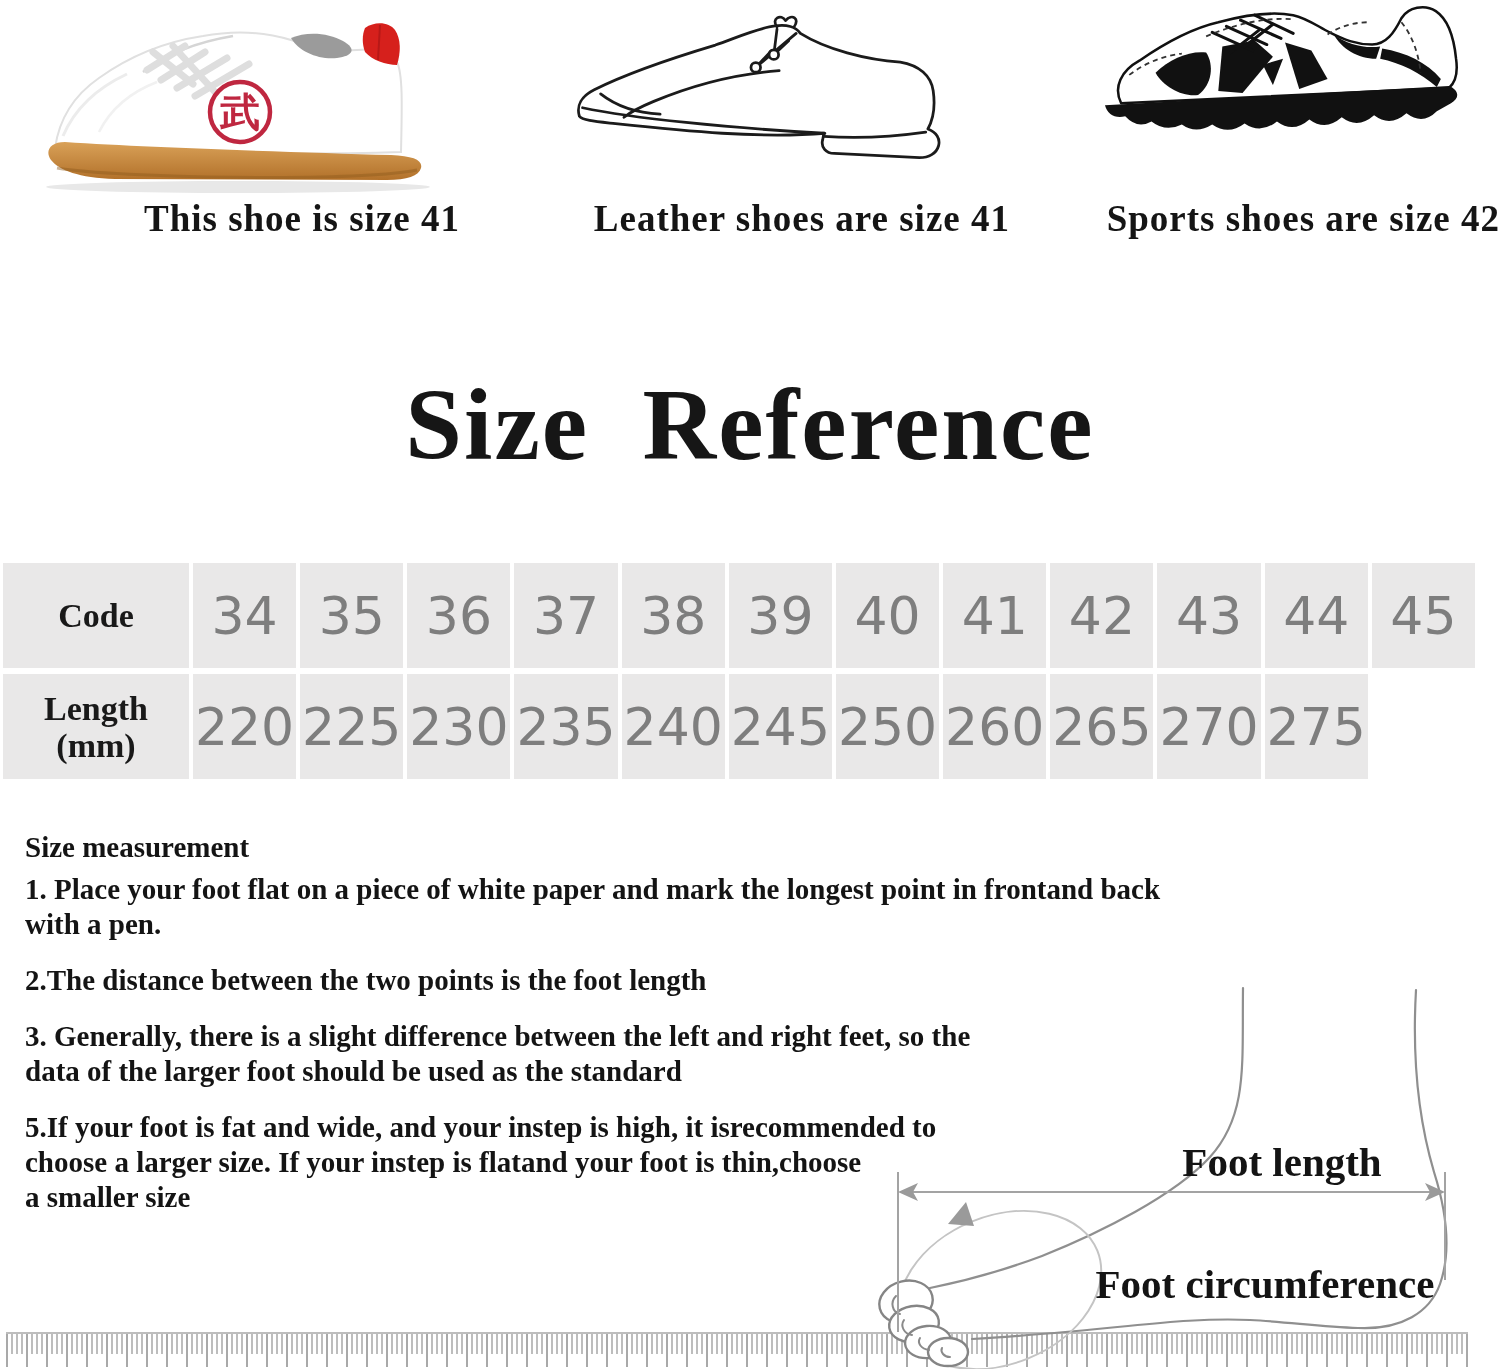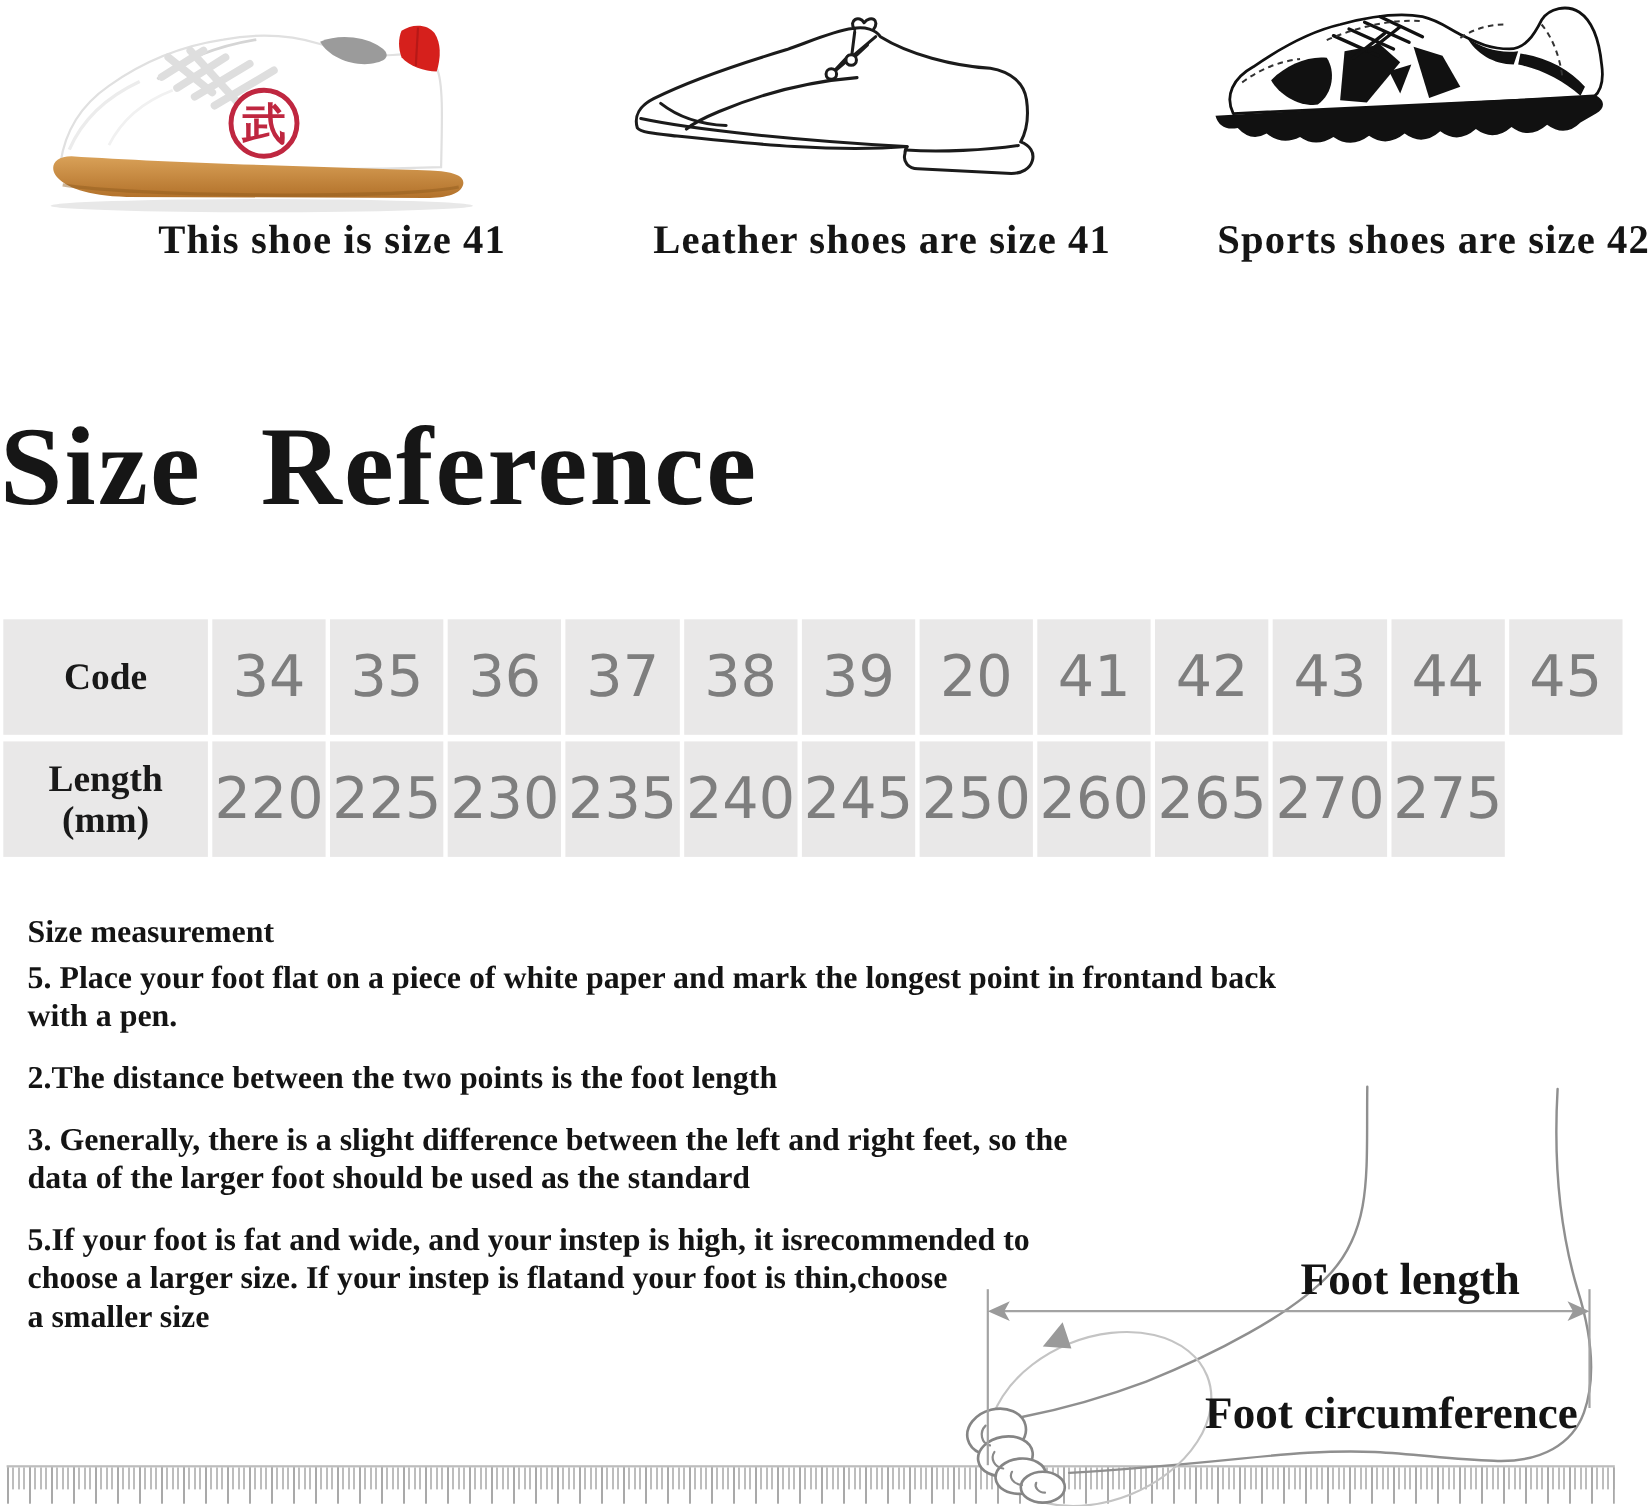--- a/index.html
+++ b/index.html
@@ -13,21 +13,21 @@
     position:absolute;top:197px;height:50px;
     font-size:37px;font-weight:bold;text-align:right;color:#151515;
     letter-spacing:1px;
   }
   .cap1{left:20px;width:440px;}
   .cap2{left:515px;width:495px;}
   .cap3{left:1030px;width:470px;}
   
   .page-title{
     position:absolute;top:366px;left:0;width:100%;
-    text-align:left;font-size:102px;font-weight:bold;color:#161616;
+    text-align:center;font-size:102px;font-weight:bold;color:#161616;
     word-spacing:26px;letter-spacing:2px;
   }
   
   .size-table{
     position:absolute;left:3px;top:563px;width:1472px;
     display:grid;grid-template-columns:186px repeat(12,1fr);
     grid-template-rows:105px 105px;column-gap:4px;row-gap:6px;
     background:#ffffff;
   }
   .size-table > div{
@@ -169,21 +169,21 @@
   <div class="page-title">Size Reference</div>
 
   <div class="size-table">
     <div class="tbl-head">Code</div>
     <div class="tbl-num">34</div>
     <div class="tbl-num">35</div>
     <div class="tbl-num">36</div>
     <div class="tbl-num">37</div>
     <div class="tbl-num">38</div>
     <div class="tbl-num">39</div>
-    <div class="tbl-num">20</div>
+    <div class="tbl-num">40</div>
     <div class="tbl-num">41</div>
     <div class="tbl-num">42</div>
     <div class="tbl-num">43</div>
     <div class="tbl-num">44</div>
     <div class="tbl-num">45</div>
     <div class="tbl-head">Length
 (mm)</div>
     <div class="tbl-num">220</div>
     <div class="tbl-num">225</div>
     <div class="tbl-num">230</div>
@@ -192,21 +192,21 @@
     <div class="tbl-num">245</div>
     <div class="tbl-num">250</div>
     <div class="tbl-num">260</div>
     <div class="tbl-num">265</div>
     <div class="tbl-num">270</div>
     <div class="tbl-num">275</div>
   </div>
 
   <div class="measure">
     <p class="measure-heading">Size measurement</p>
-    <p class="measure-item">5. Place your foot flat on a piece of white paper and mark the longest point in frontand back
+    <p class="measure-item">1. Place your foot flat on a piece of white paper and mark the longest point in frontand back
 with a pen.</p>
     <p class="measure-item">2.The distance between the two points is the foot length</p>
     <p class="measure-item">3. Generally, there is a slight difference between the left and right feet, so the
 data of the larger foot should be used as the standard</p>
     <p class="measure-item">5.If your foot is fat and wide, and your instep is high, it isrecommended to
 choose a larger size. If your instep is flatand your foot is thin,choose
 a smaller size</p>
   </div>
 
   <div class="ruler">

